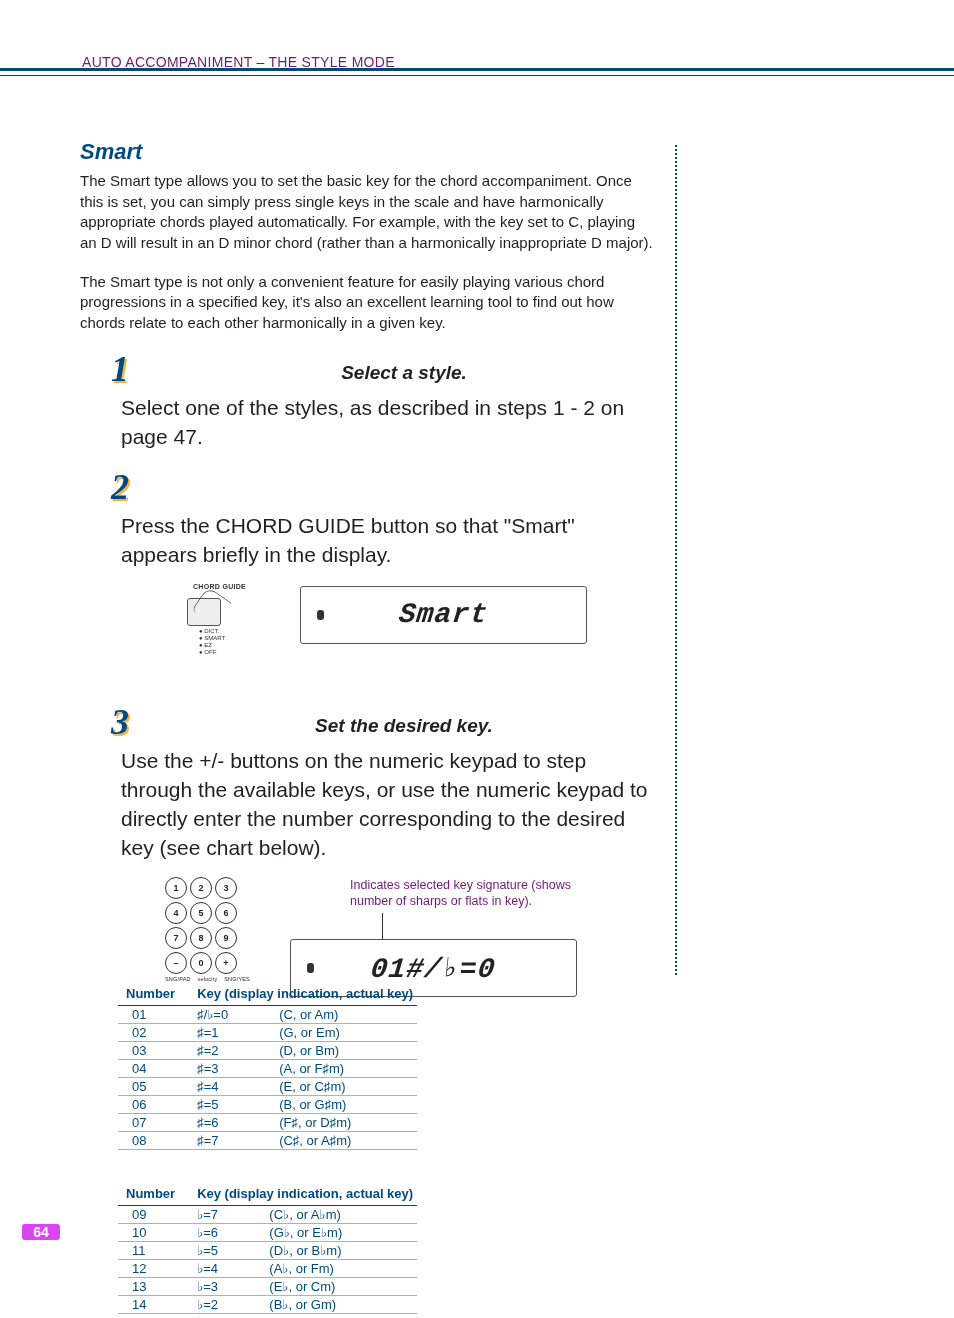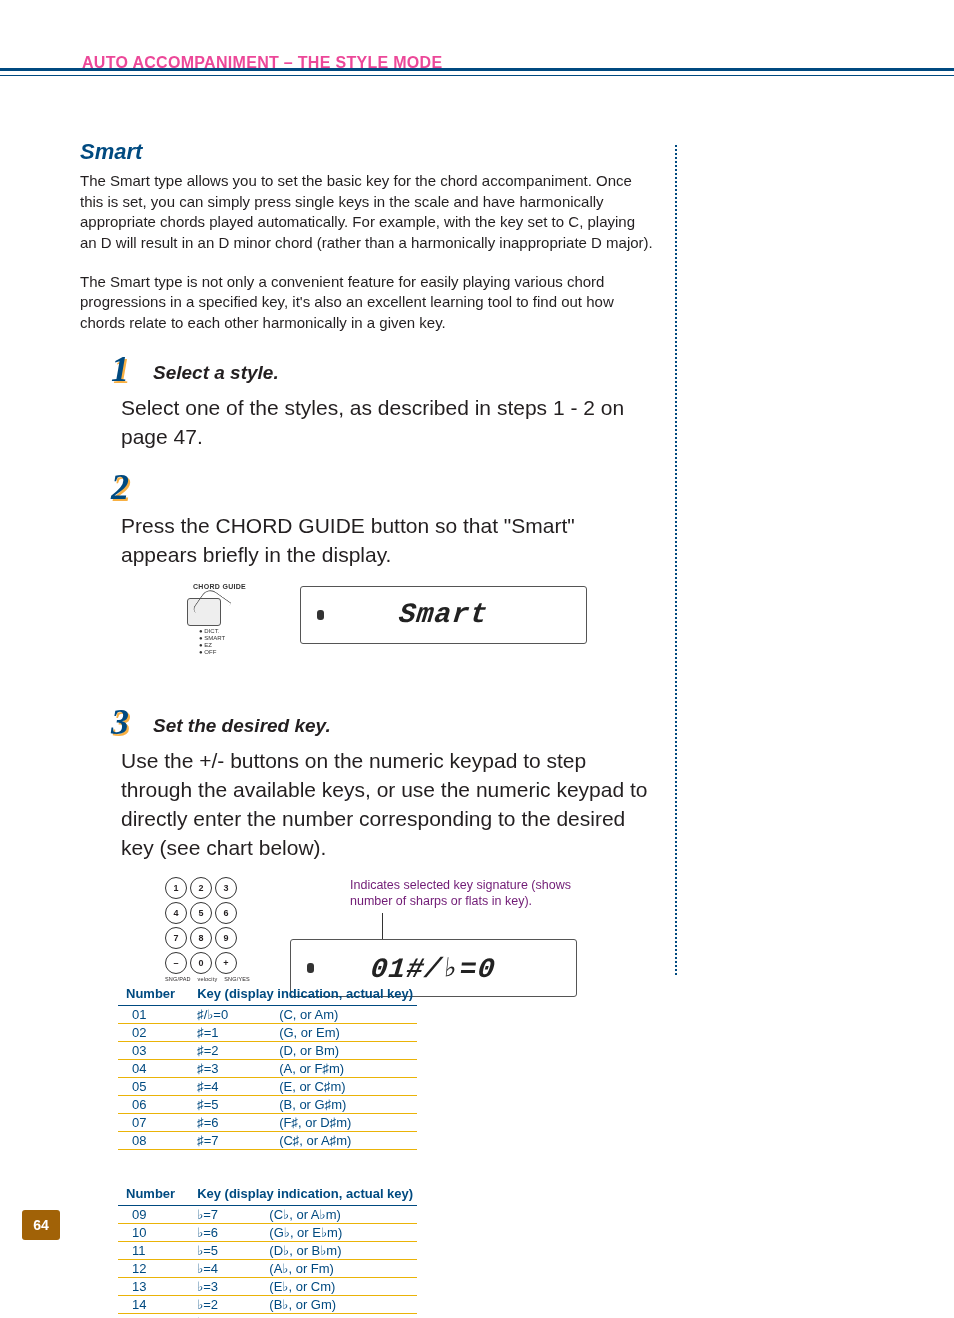--- a/index.html
+++ b/index.html
@@ -20,24 +20,24 @@
     position: absolute;
     left: 0; right: 0; top: 68px;
     border-top: 3px solid #004a80;
     border-bottom: 1px solid #004a80;
     height: 4px;
   }
   .running-head {
     position: absolute;
     left: 82px;
     top: 54px;
-    font-weight: 700;
-    font-size: 16px;
+    font-weight: 400;
+    font-size: 14px;
     letter-spacing: 0.3px;
-    color: #ec4899;
+    color: #701a75;
     text-transform: uppercase;
   }
   .content {
     position: absolute;
     left: 80px;
     top: 139px;
     width: 575px;
   }
   .section-title {
     font-weight: 700;
@@ -75,20 +75,21 @@
     left: 2px; top: 2px;
     color: #f8b043;
     z-index: -1;
   }
   .step-title {
     font-weight: 700;
     font-style: italic;
     font-size: 19px;
     color: #231f20;
     padding-top: 4px;
+    text-align: center;
   }
   .step-body {
     font-size: 21px;
     line-height: 1.38;
     margin-top: 2px;
     padding-left: 6px;
   }
   .fig-row {
     display: flex;
     align-items: flex-start;
@@ -209,22 +210,22 @@
     border-bottom: 1px solid #eab308;
   }
   table.key-table td.num { padding-left: 14px; padding-right:18px; }
   table.key-table td.ind { padding-right: 24px; white-space:nowrap; }
   table.key-table td.act { padding-right: 26px; white-space:nowrap; }
   .page-num {
     position: absolute;
     left: 22px;
     bottom: 78px;
     width: 38px;
-    height: 30px;
-    background: #a16207;
+    height: 16px;
+    background: #d946ef;
     color: #fff;
     font-weight: 700;
     font-size: 14px;
     display:flex; align-items:center; justify-content:center;
     border-radius: 3px;
   }
 </style>
 </head>
 <body>
 

